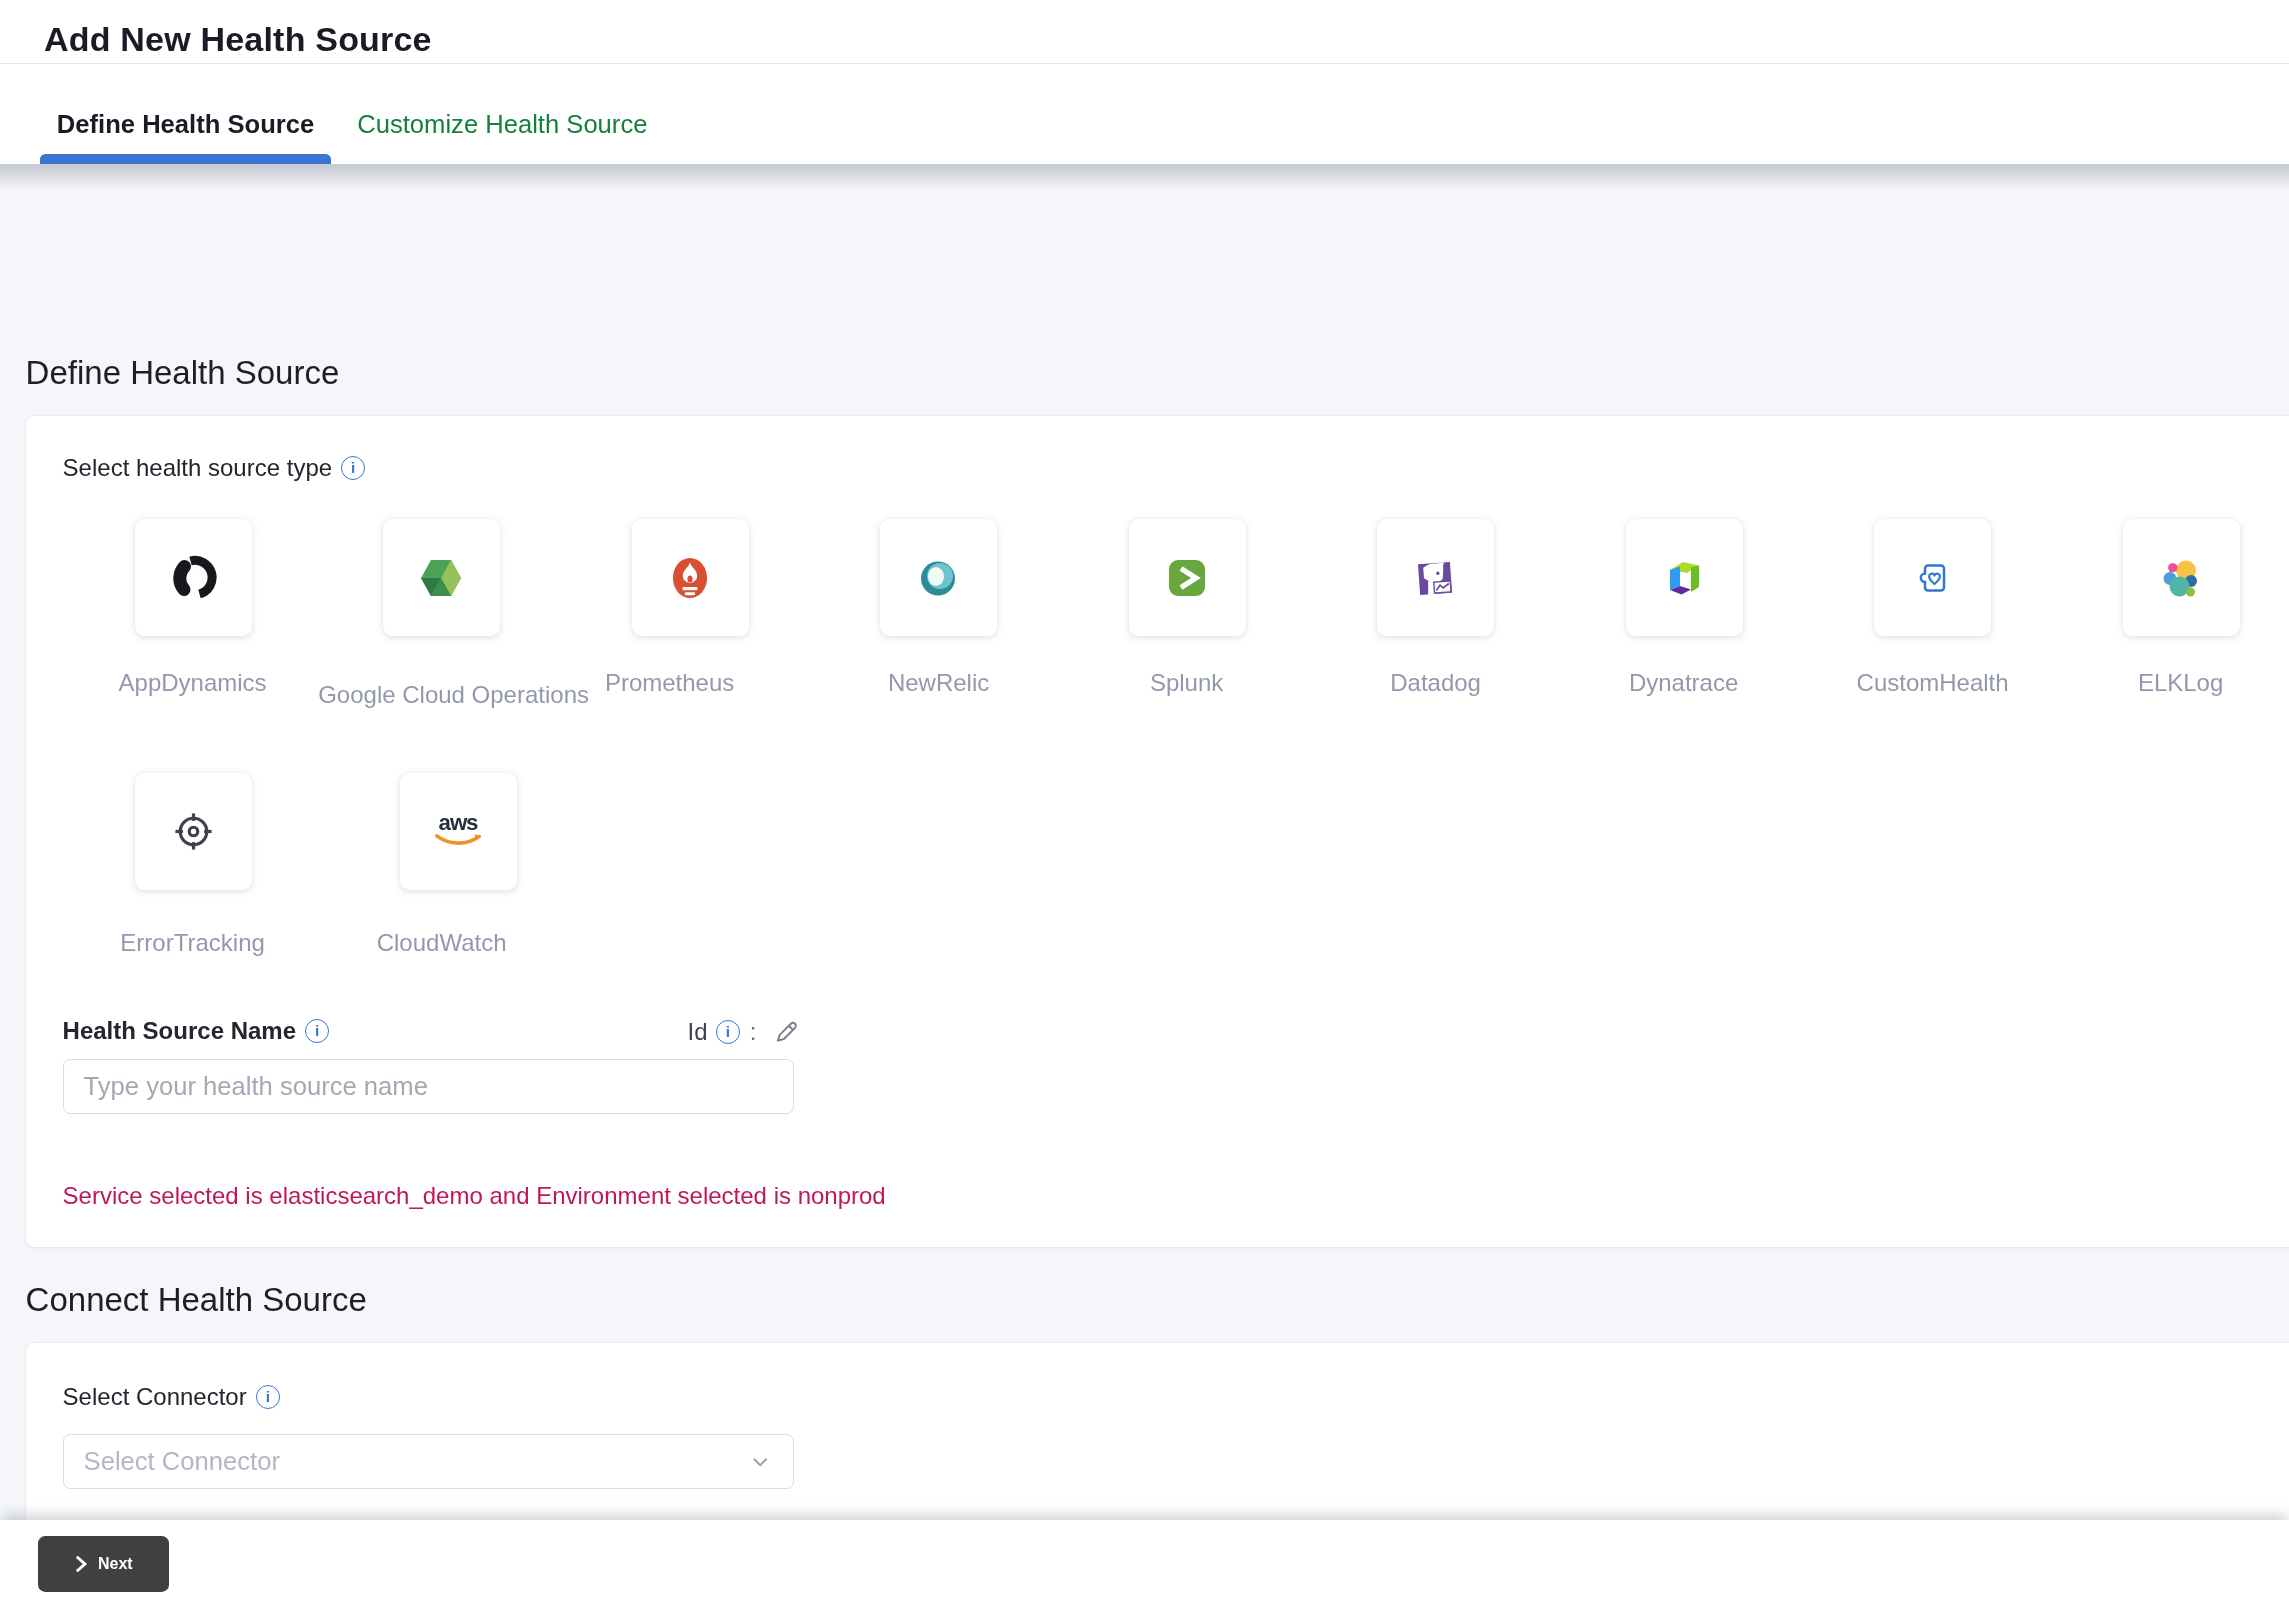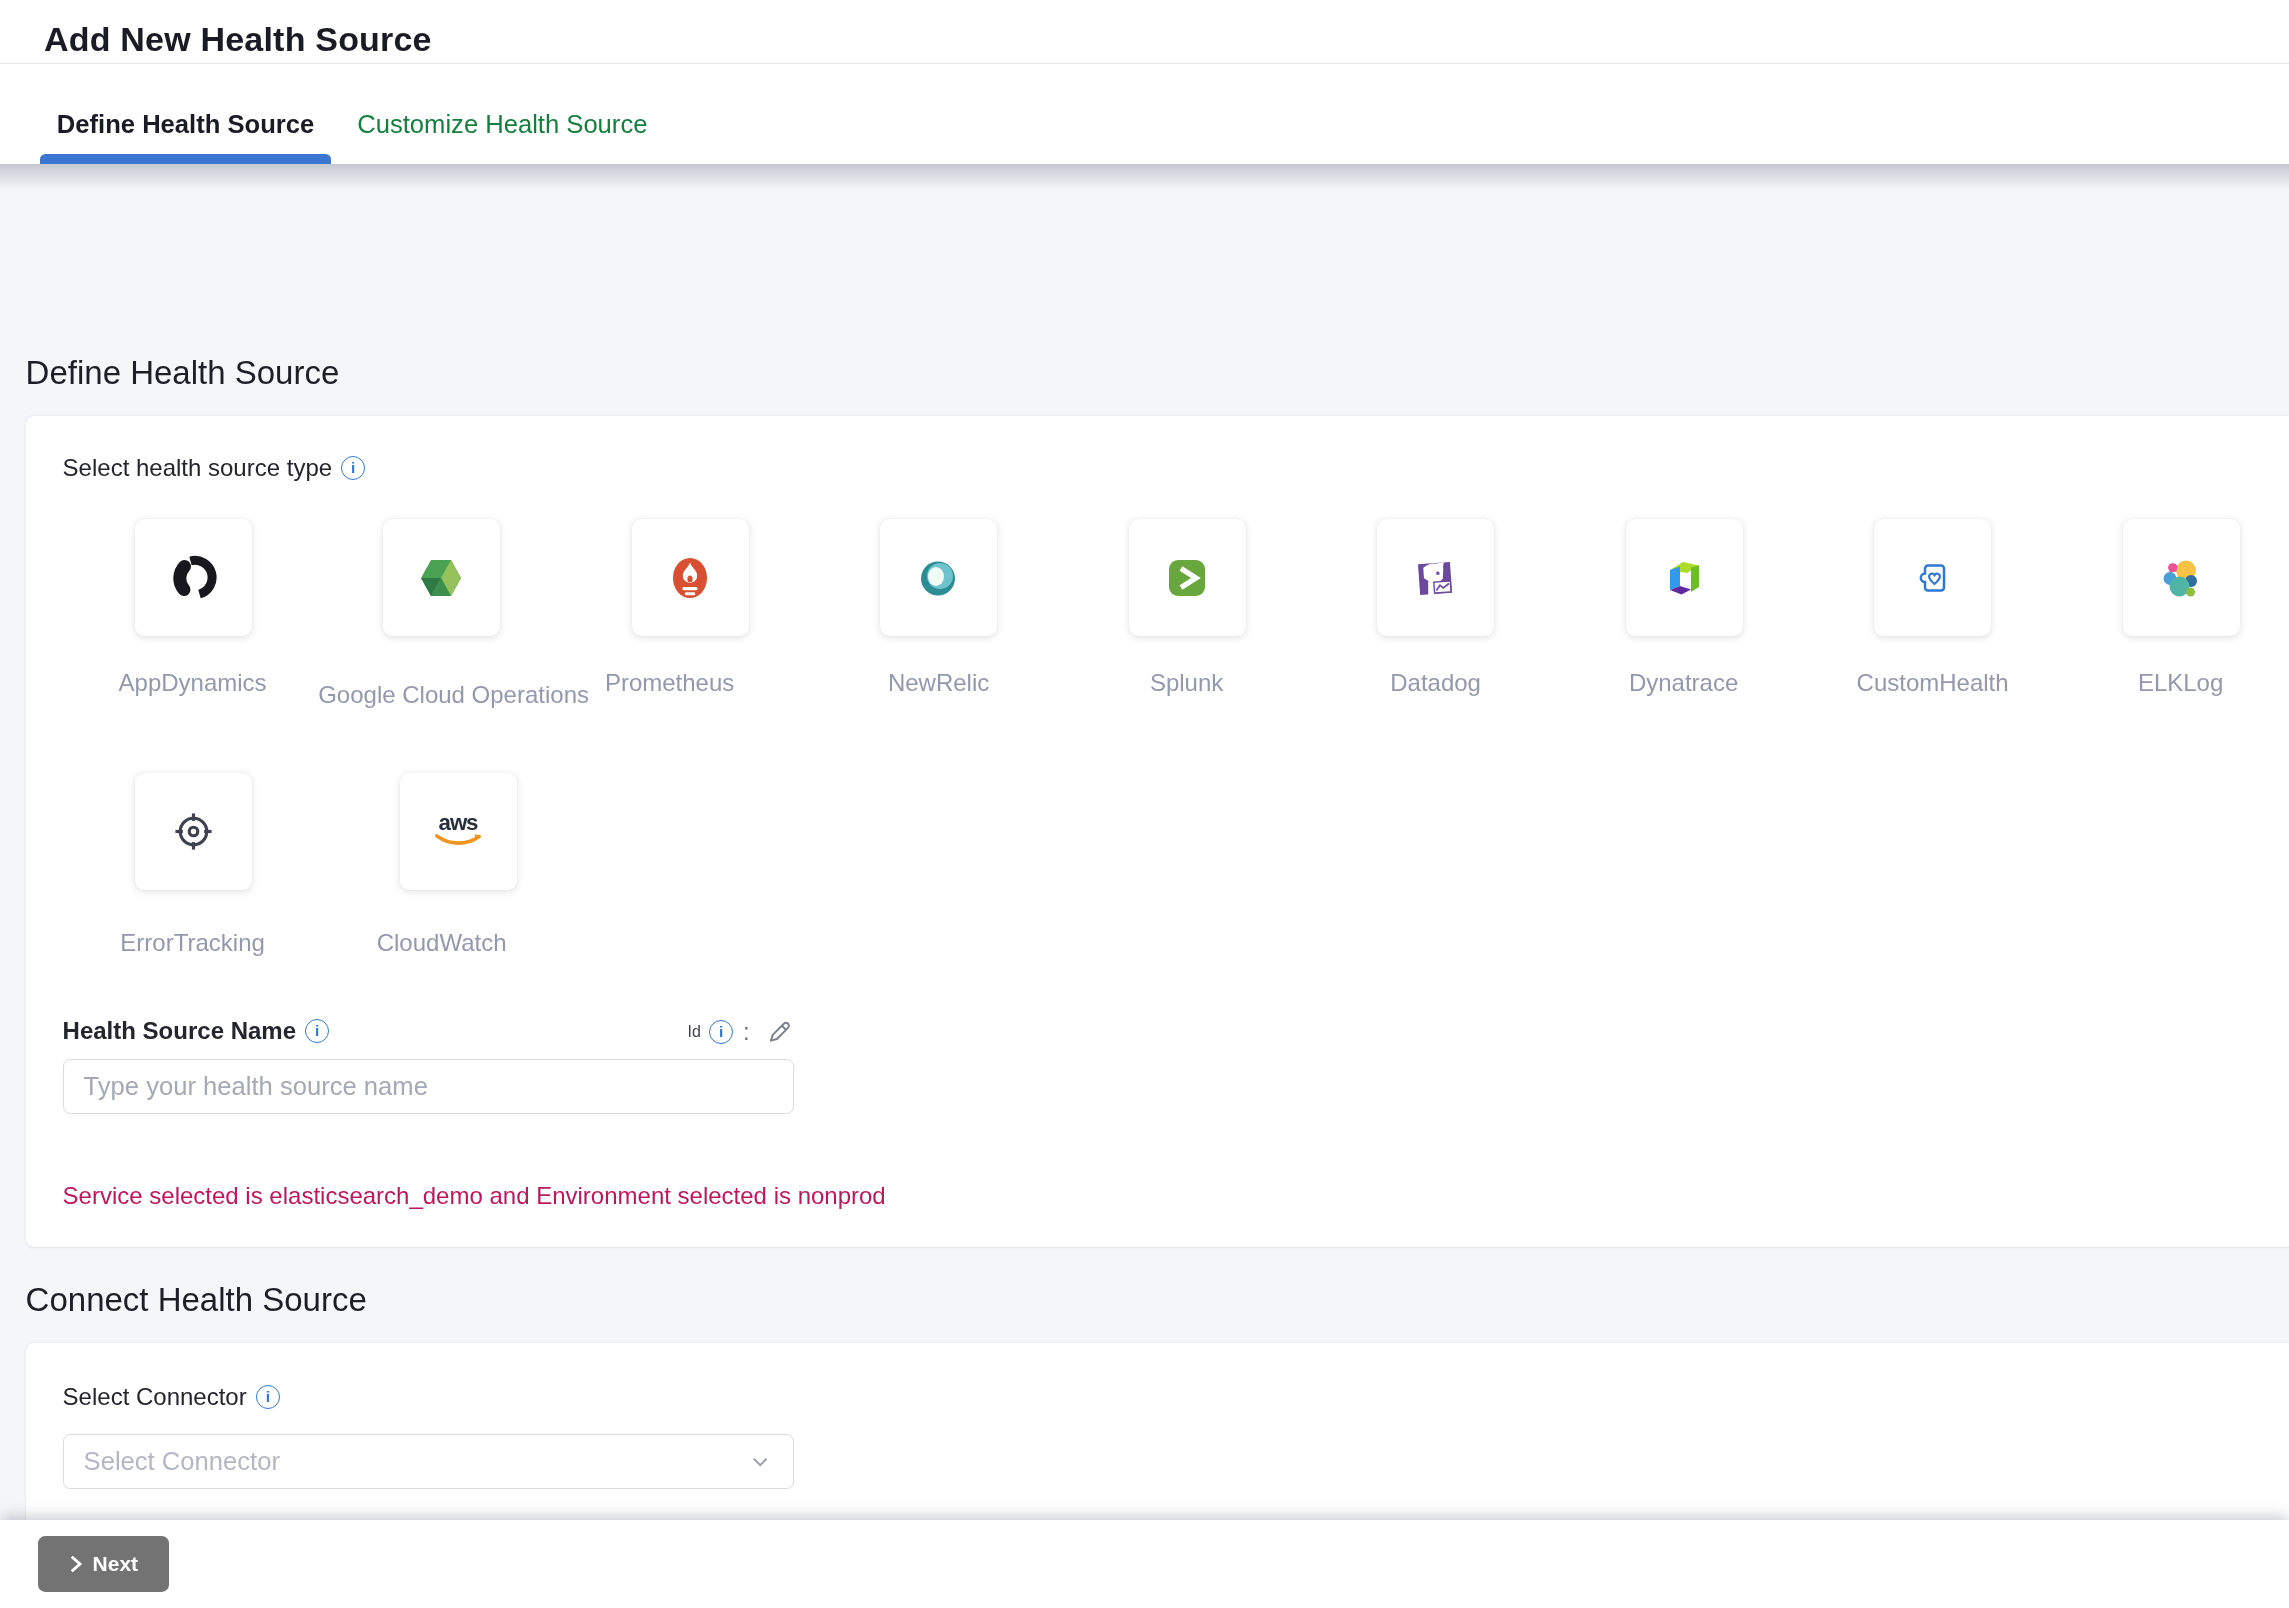--- a/index.html
+++ b/index.html
@@ -47,30 +47,30 @@
   .text-input { position:absolute; left:37px; width:731px; height:55px; border:0.9px solid #d8dae4;
     border-radius:7.3px; background:#fff; padding:0 20px; font-size:25.6px; color:#25252e;
     font-family:"Liberation Sans", sans-serif; outline:none; }
   .text-input::placeholder { color:#a5a8b5; }
   .select { position:absolute; left:37px; width:731px; height:55px; border:0.9px solid #d8dae4;
     border-radius:7.3px; background:#fff; display:flex; align-items:center; padding:0 20px; cursor:pointer; }
   .select .ph { font-size:25.6px; color:#b4b7c3; white-space:pre; }
   .select svg { position:absolute; right:24px; top:50%; transform:translateY(-50%); }
 
   .id-group { position:absolute; left:662px; top:601px; display:flex; align-items:center; gap:8.2px; }
-  .id-text { font-size:16px; color:#3f4254; }
+  .id-text { font-size:24px; color:#3f4254; }
   .id-colon { font-size:24px; color:#6d7080; margin-left:1.8px; }
 
   .service-note { position:absolute; left:37px; top:766px; font-size:24px; color:#be185d; }
 
   
   .footer { position:absolute; left:0; top:1520px; width:100%; height:88px; background:#fff;
     box-shadow:0 -5.5px 12.8px -1.8px rgba(70,74,92,0.28); }
-  .next-btn { position:absolute; left:38px; top:16.4px; width:131px; height:56px; background:#737373;
-    border:none; border-radius:7.3px; color:#fff; font-size:21px; font-weight:600;
+  .next-btn { position:absolute; left:38px; top:16.4px; width:131px; height:56px; background:#404040;
+    border:none; border-radius:7.3px; color:#fff; font-size:16px; font-weight:600;
     font-family:"Liberation Sans", sans-serif; display:flex; align-items:center; justify-content:center;
     gap:9.1px; cursor:pointer; }
 </style>
 </head>
 <body>
 
 <div class="page">
 
   <div class="header">
     <h1>Add New Health Source</h1>

